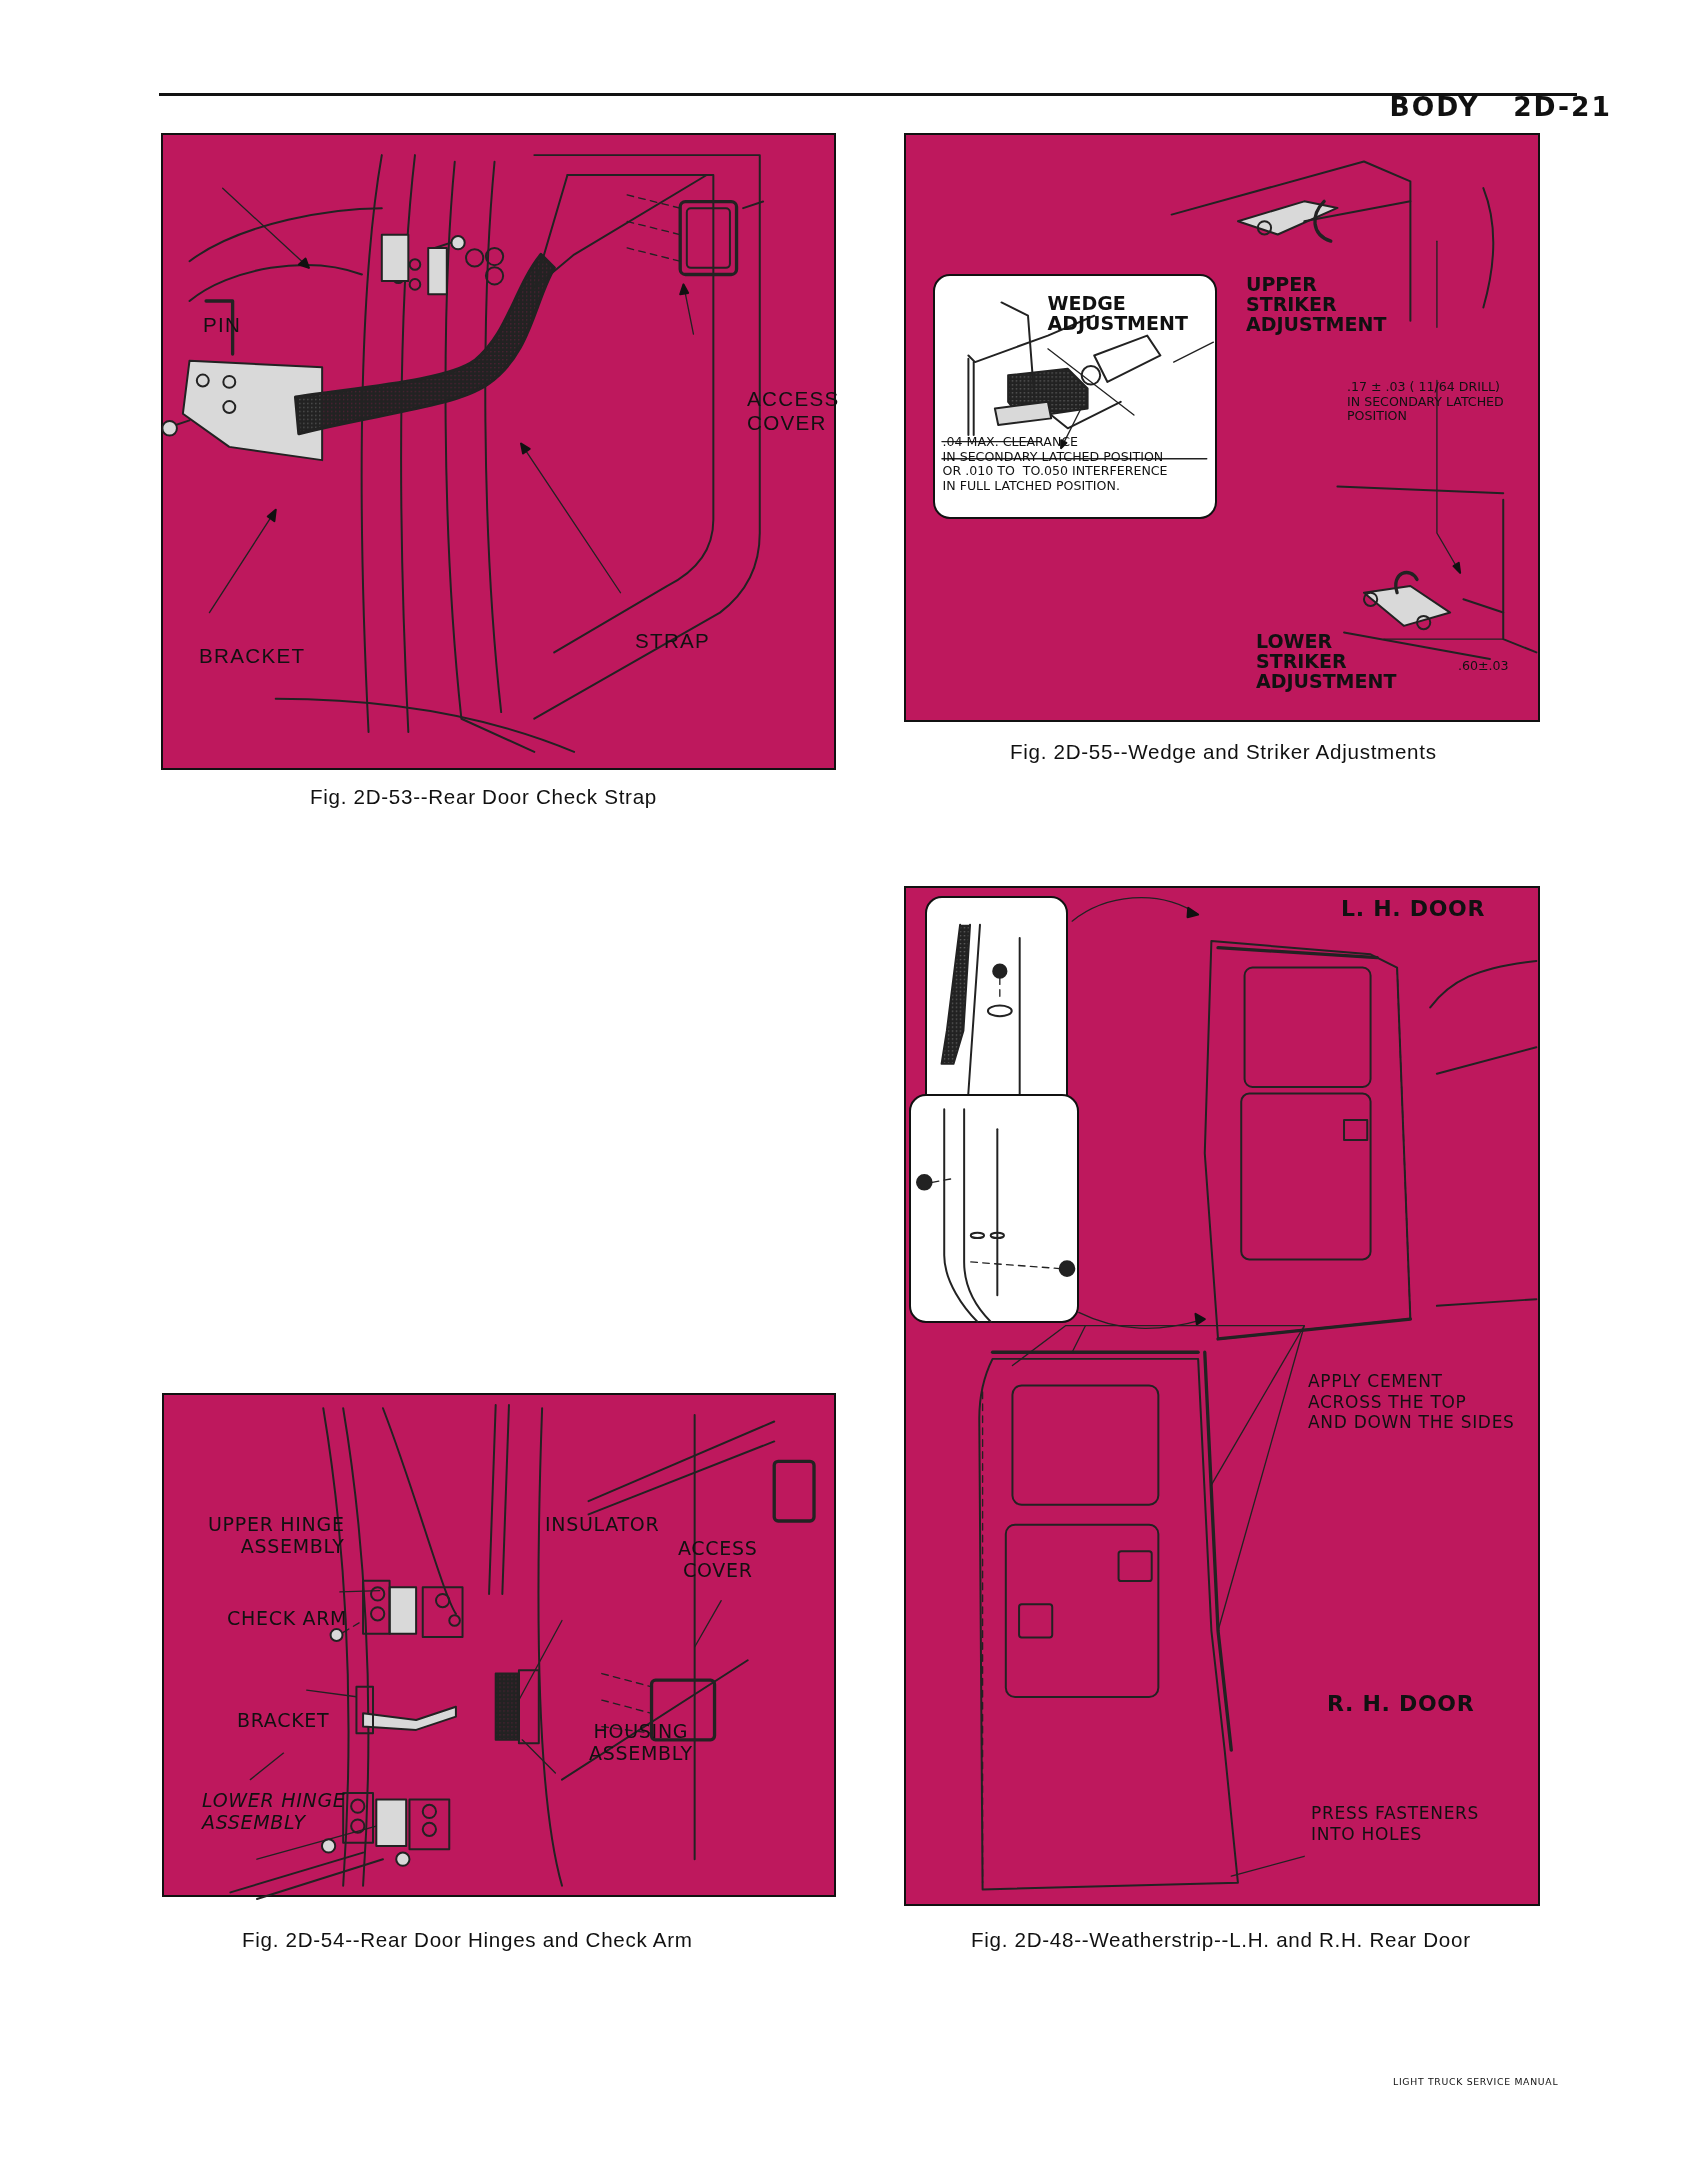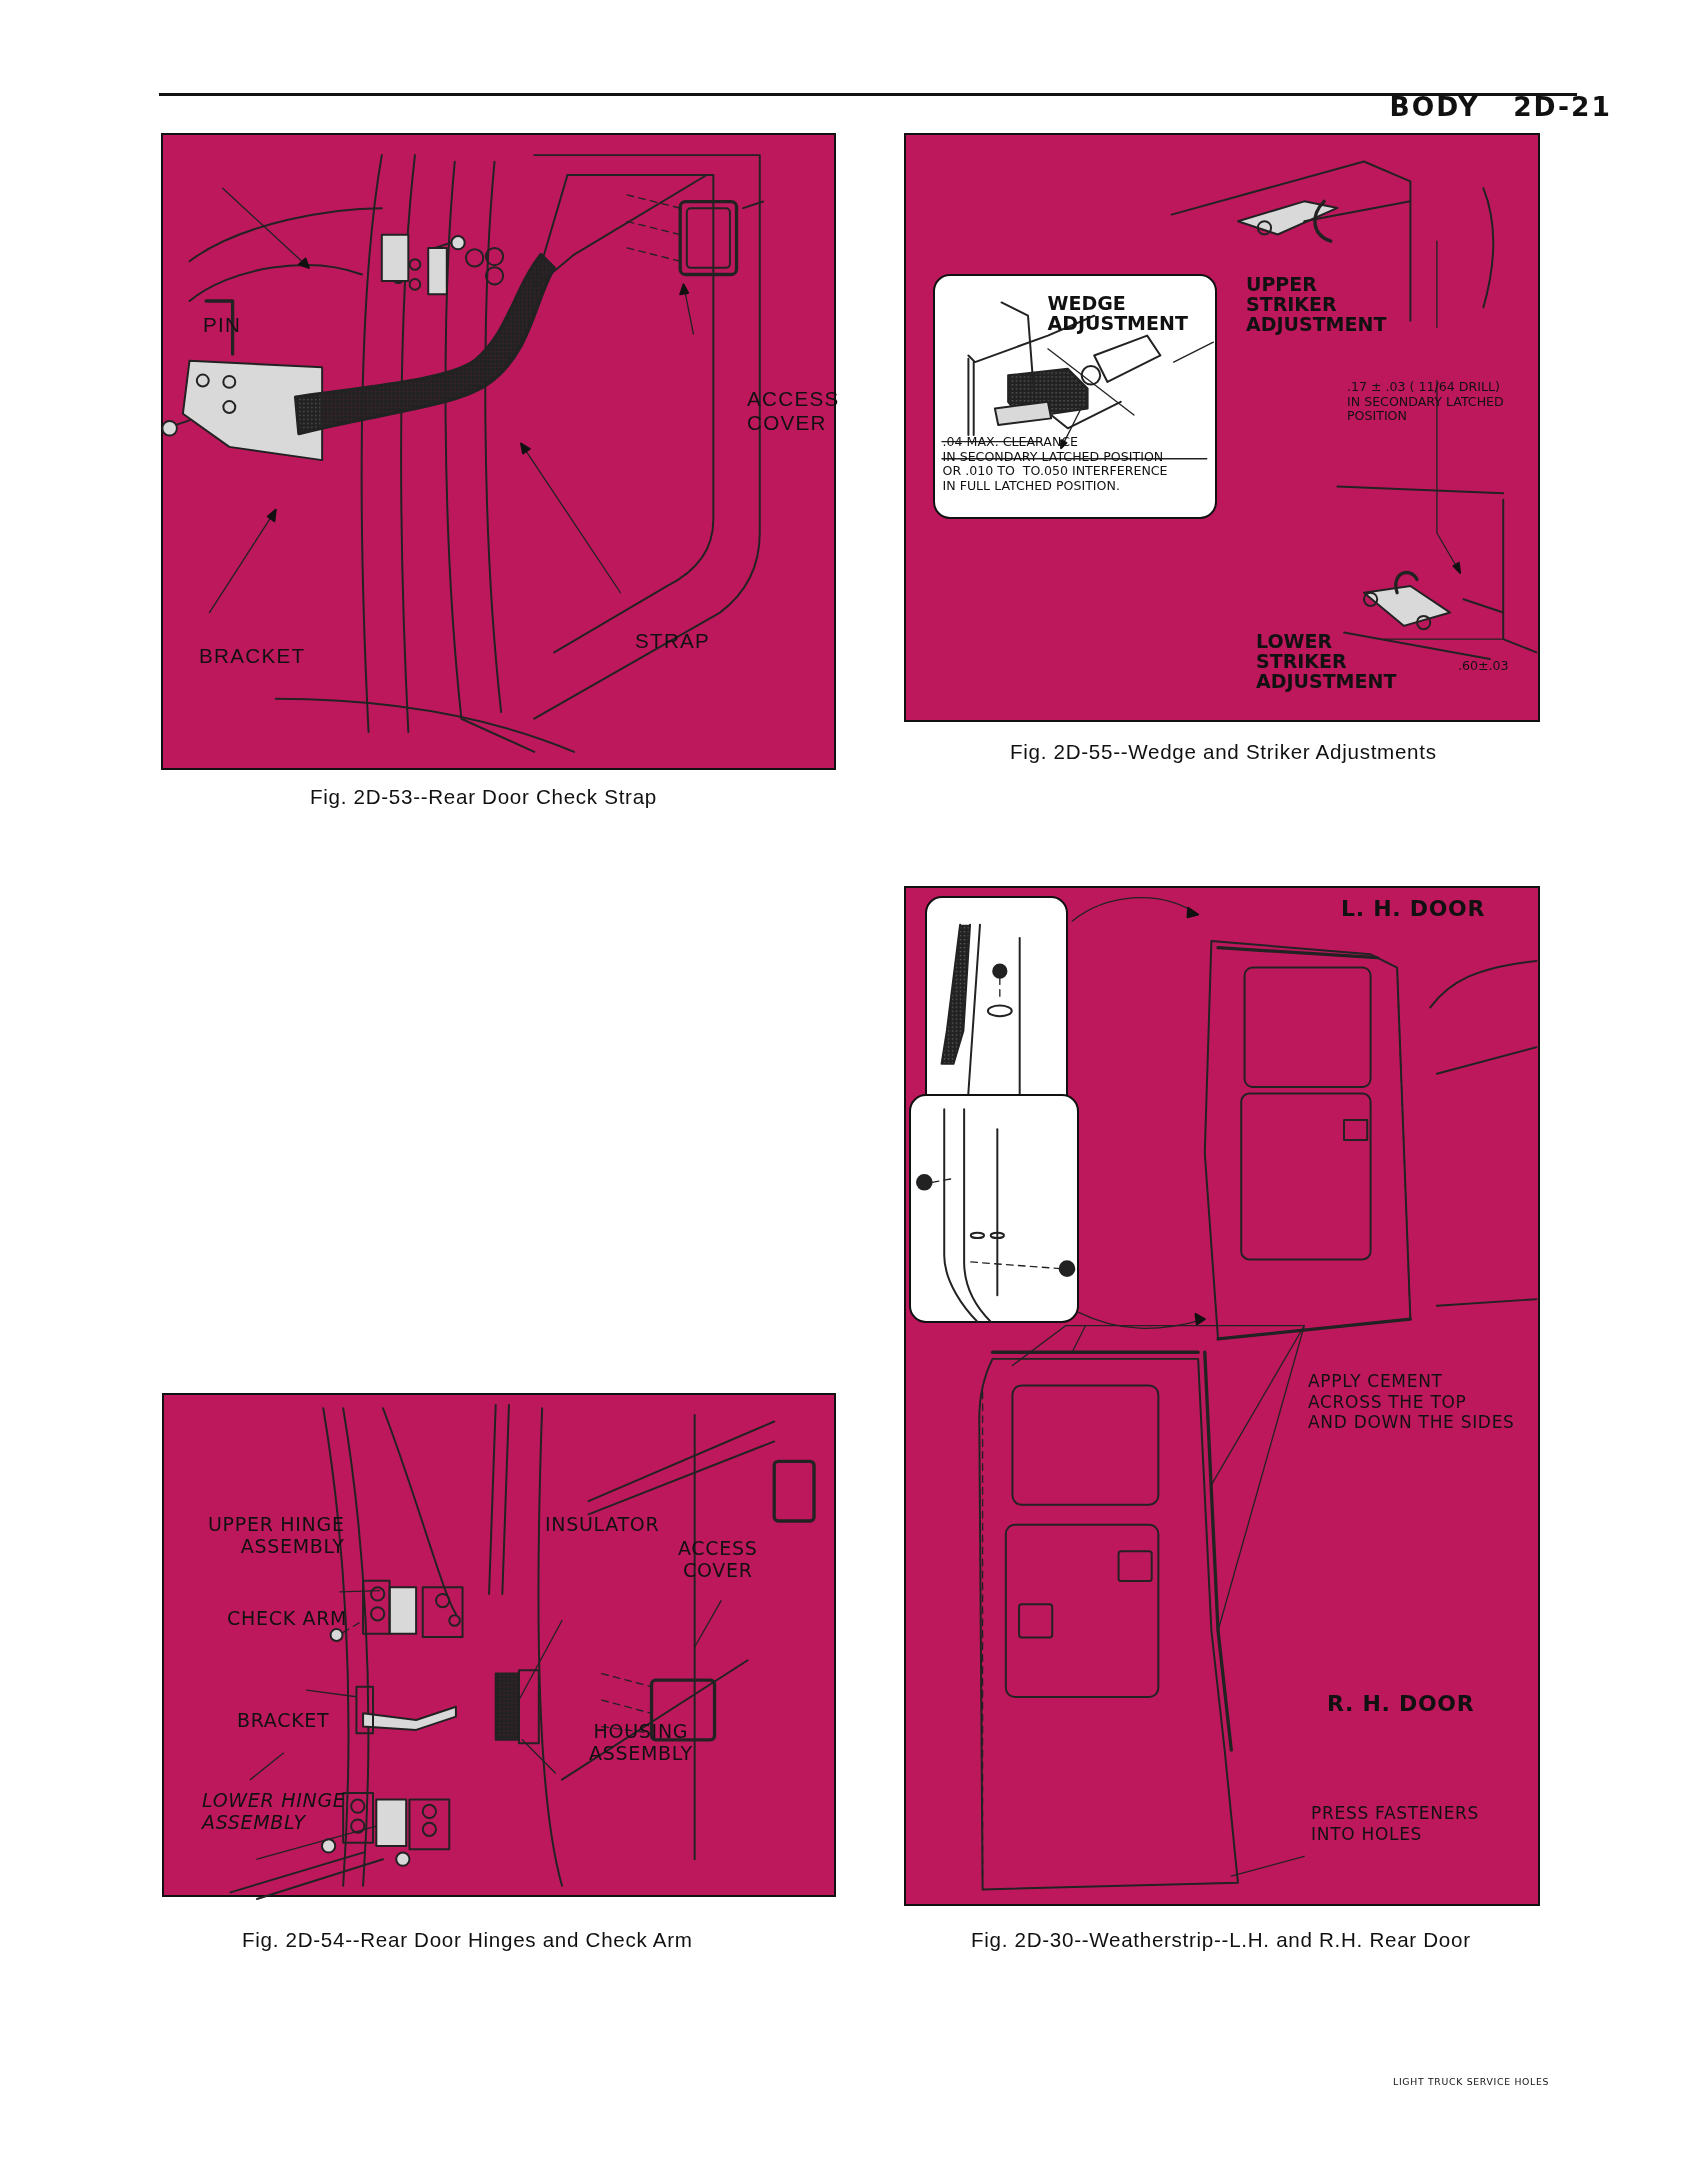--- a/index.html
+++ b/index.html
@@ -296,16 +296,16 @@
     <path d="M600 1460 L 490 1490" class="thin"></path>
   </svg>
   <div class="abs lbl-door" style="left:435px; top:8px;">L. H. DOOR</div>
   <div class="abs lbl" style="left:402px; top:483px; font-size:17px; line-height:20.6px;">APPLY CEMENT
 ACROSS THE TOP
 AND DOWN THE SIDES</div>
   <div class="abs lbl-door" style="left:421px; top:803px;">R. H. DOOR</div>
   <div class="abs lbl" style="left:405px; top:915px; font-size:17px; line-height:20.6px;">PRESS FASTENERS
 INTO HOLES</div>
 </div>
-<div class="abs caption" style="left:971px; top:1928px;">Fig. 2D-30--Weatherstrip--L.H. and R.H. Rear Door</div>
-
-<div class="abs footer">LIGHT TRUCK SERVICE HOLES</div>
+<div class="abs caption" style="left:971px; top:1928px;">Fig. 2D-48--Weatherstrip--L.H. and R.H. Rear Door</div>
+
+<div class="abs footer">LIGHT TRUCK SERVICE MANUAL</div>
 
 
 </body></html>

